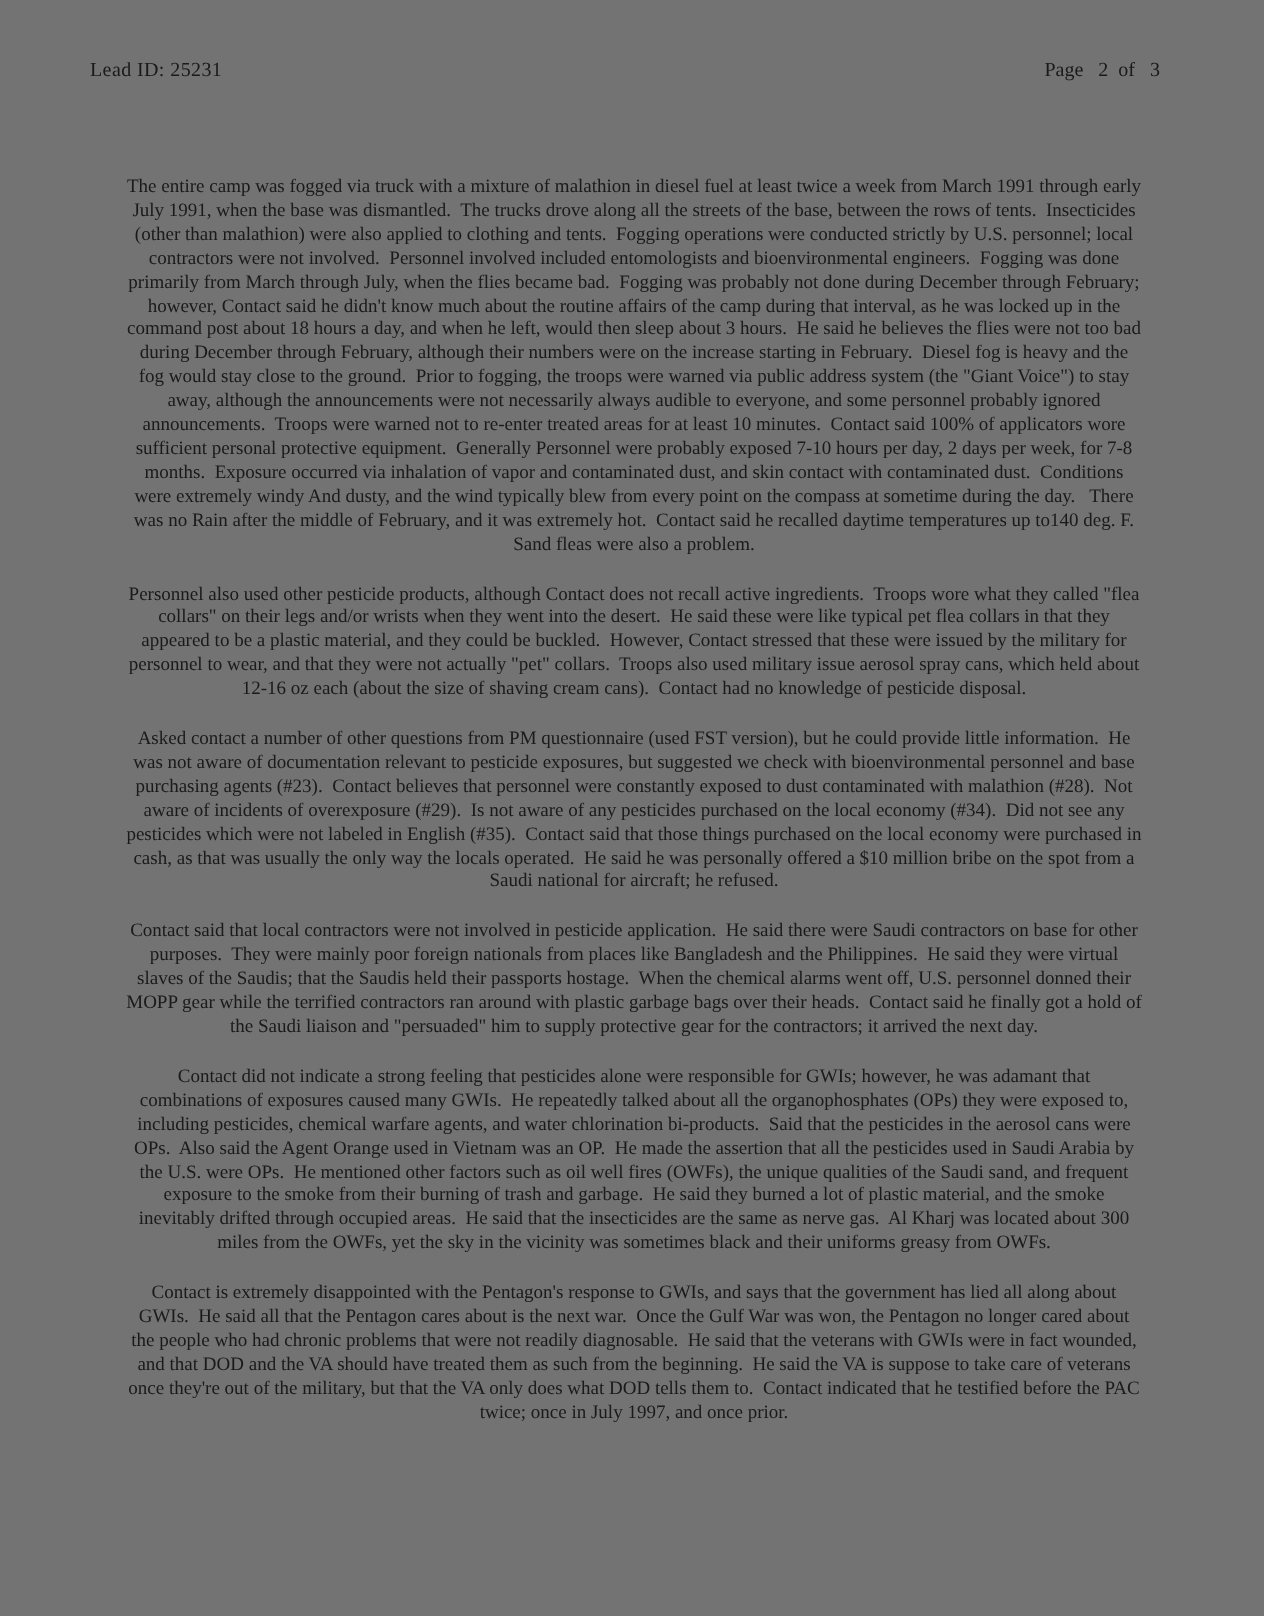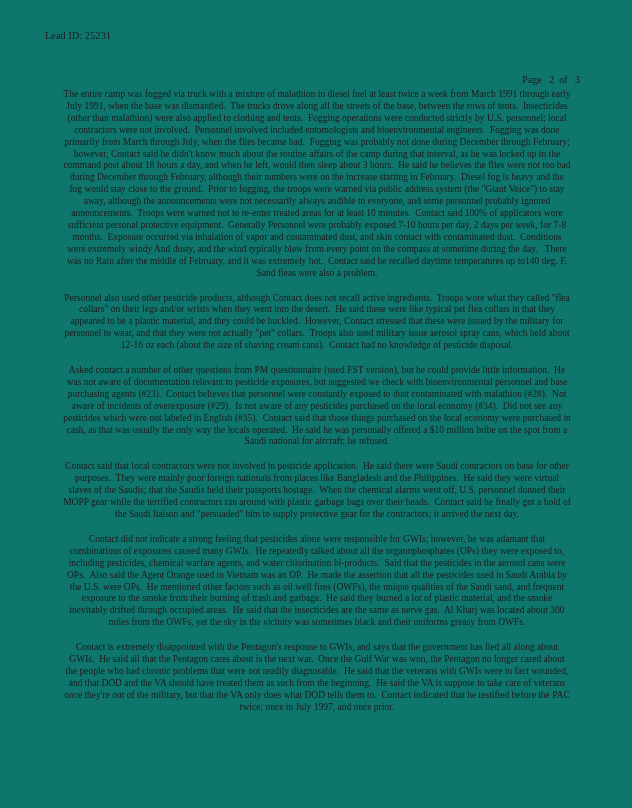--- a/index.html
+++ b/index.html
@@ -4,41 +4,40 @@
 <style>
   html, body {
     margin: 0;
     padding: 0;
     background: #e8e8e8;
   }
   .page {
     position: relative;
     width: 632px;
     height: 808px;
-    background: #0f766e;
+    background: #737373;
     font-family: "Liberation Serif", "DejaVu Serif", serif;
     color: #1a1a1a;
     overflow: hidden;
   }
   .page-header {
     position: absolute;
     top: 30px;
     left: 45px;
     right: 52px;
     display: flex;
     justify-content: space-between;
     font-size: 10px;
     white-space: pre;
   }
   .lead-id {
     letter-spacing: 0.2px;
   }
   .page-indicator {
     white-space: pre;
-    margin-top: 44px;
   }
   .document-body {
     position: absolute;
     top: 89px;
     left: 63px;
     width: 508px;
     font-size: 9.5px;
     line-height: 11.9px;
     text-align: center;
   }

